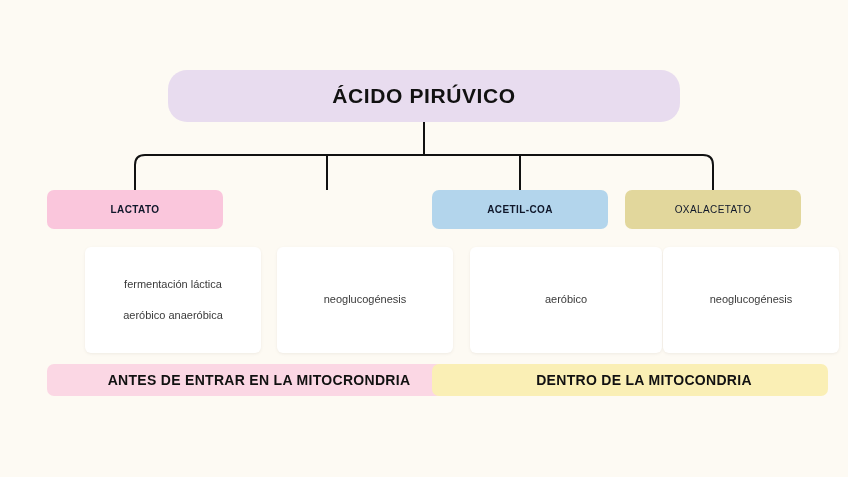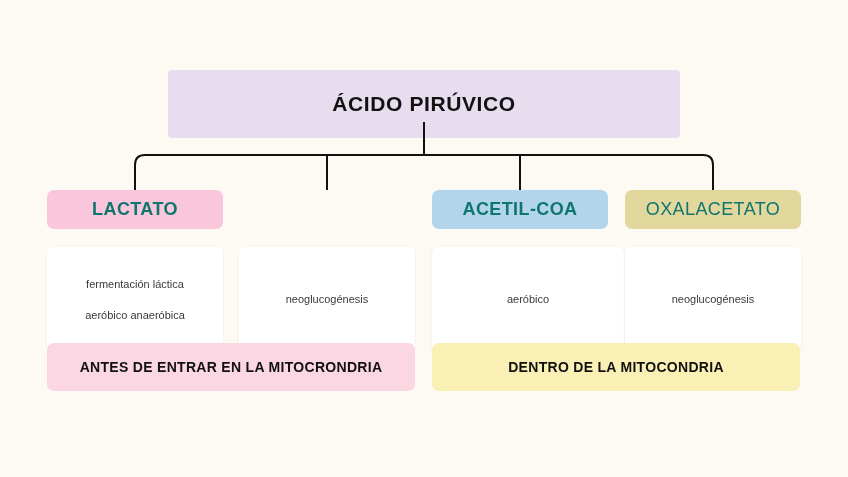--- a/index.html
+++ b/index.html
@@ -20,23 +20,23 @@
     width: 848px;
     height: 477px;
   }
 
   
   .root-box {
     position: absolute;
     left: 168px;
     top: 70px;
     width: 512px;
-    height: 68px;
+    height: 52px;
     background: #E8DCEF;
-    border-radius: 4px;
+    border-radius: 19px;
     display: flex;
     align-items: center;
     justify-content: center;
   }
   .root-title {
     font-size: 21px;
     font-weight: bold;
     letter-spacing: 0.6px;
     color: #111111;
   }
@@ -55,56 +55,58 @@
   .cat-box {
     position: absolute;
     top: 190px;
     height: 39px;
     border-radius: 7px;
     display: flex;
     align-items: center;
     justify-content: center;
   }
   .cat-label {
-    font-size: 18px;
-    color: #0f766e;
+    font-size: 10px;
+    color: #0f172a;
     letter-spacing: 0.4px;
   }
   .cat-label.bold { font-weight: bold; }
 
   
   .detail-card {
     position: absolute;
     top: 247px;
     height: 106px;
     background: #FFFFFF;
     border-radius: 6px;
     box-shadow: 0 1px 3px rgba(120,110,95,0.10);
     display: flex;
     flex-direction: column;
     align-items: center;
     justify-content: center;
     gap: 17px;
+    margin-left: 38px;
   }
   .detail-line {
     font-size: 11px;
     color: #3A3A3A;
     text-align: center;
     line-height: 1.2;
   }
 
   
   .footer-box {
     position: absolute;
-    top: 343px;
-    height: 48px;
+    top: 364px;
+    height: 32px;
     border-radius: 7px;
     display: flex;
     align-items: center;
     justify-content: center;
+    padding-left: 28px;
   }
   .footer-label {
     font-size: 14px;
     font-weight: bold;
     color: #111111;
     letter-spacing: 0.3px;
   }
 </style>
 </head>
 <body style="background: rgb(253, 250, 243);">

